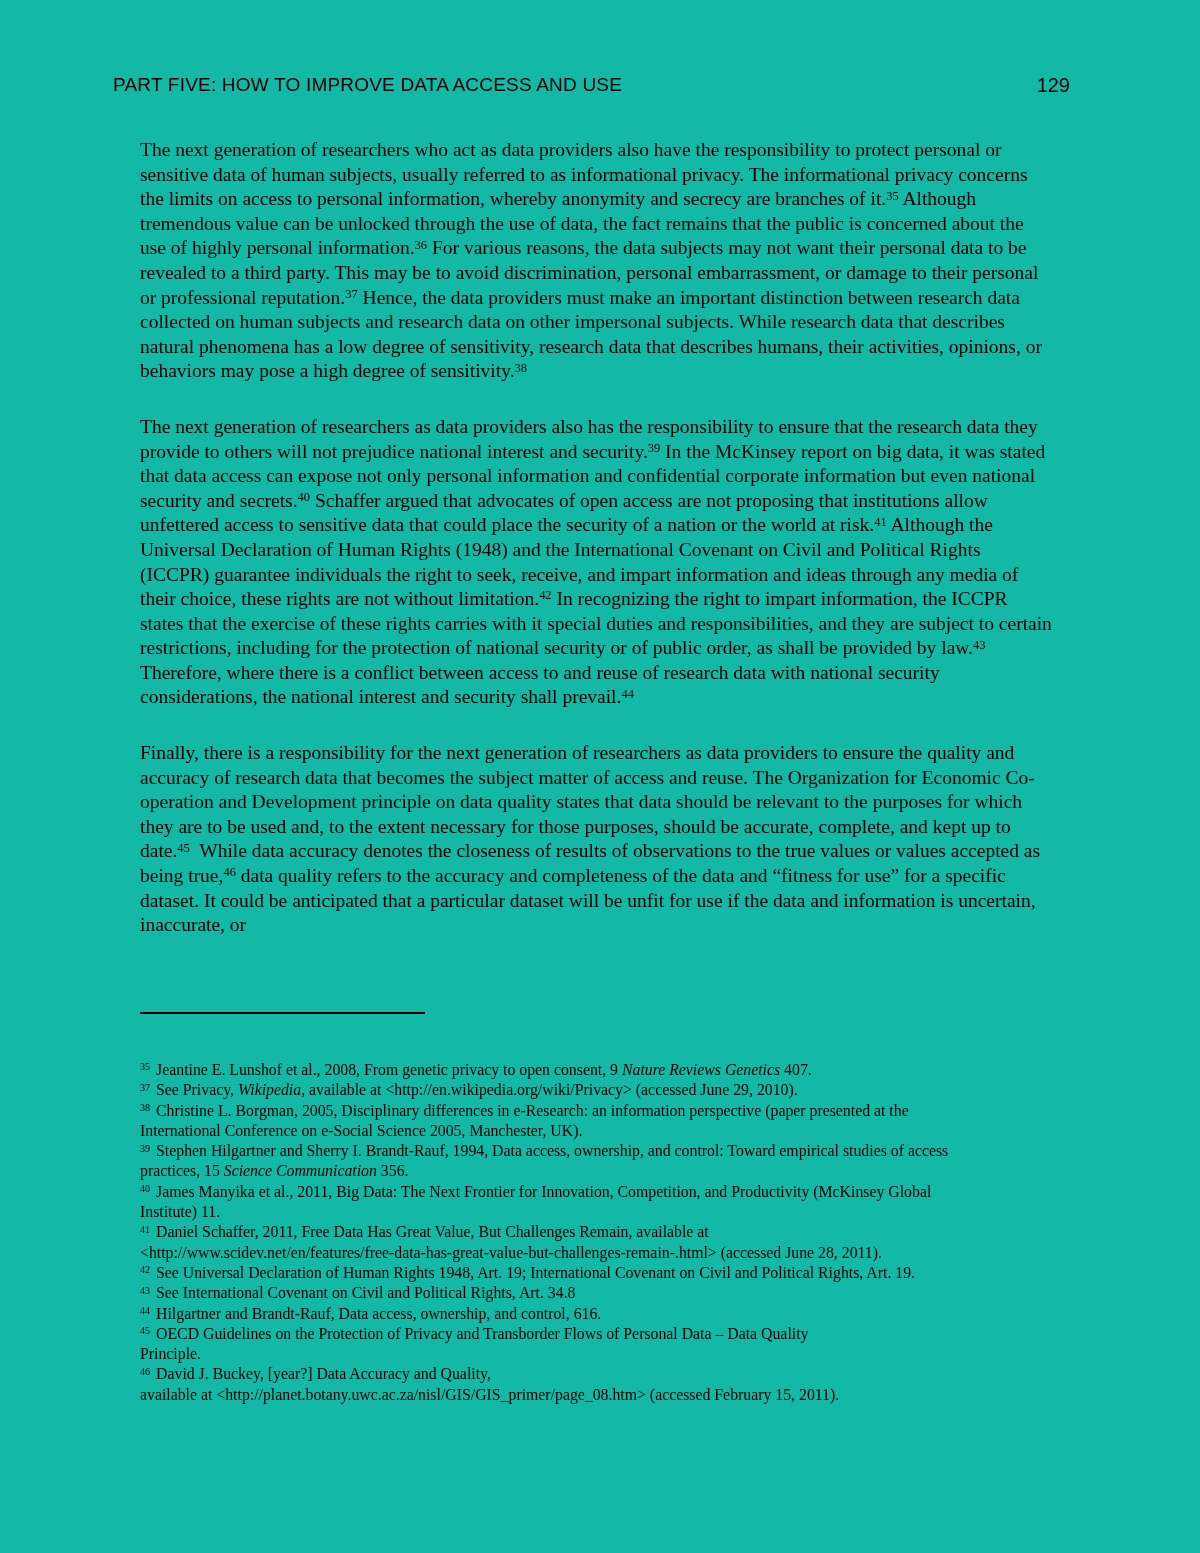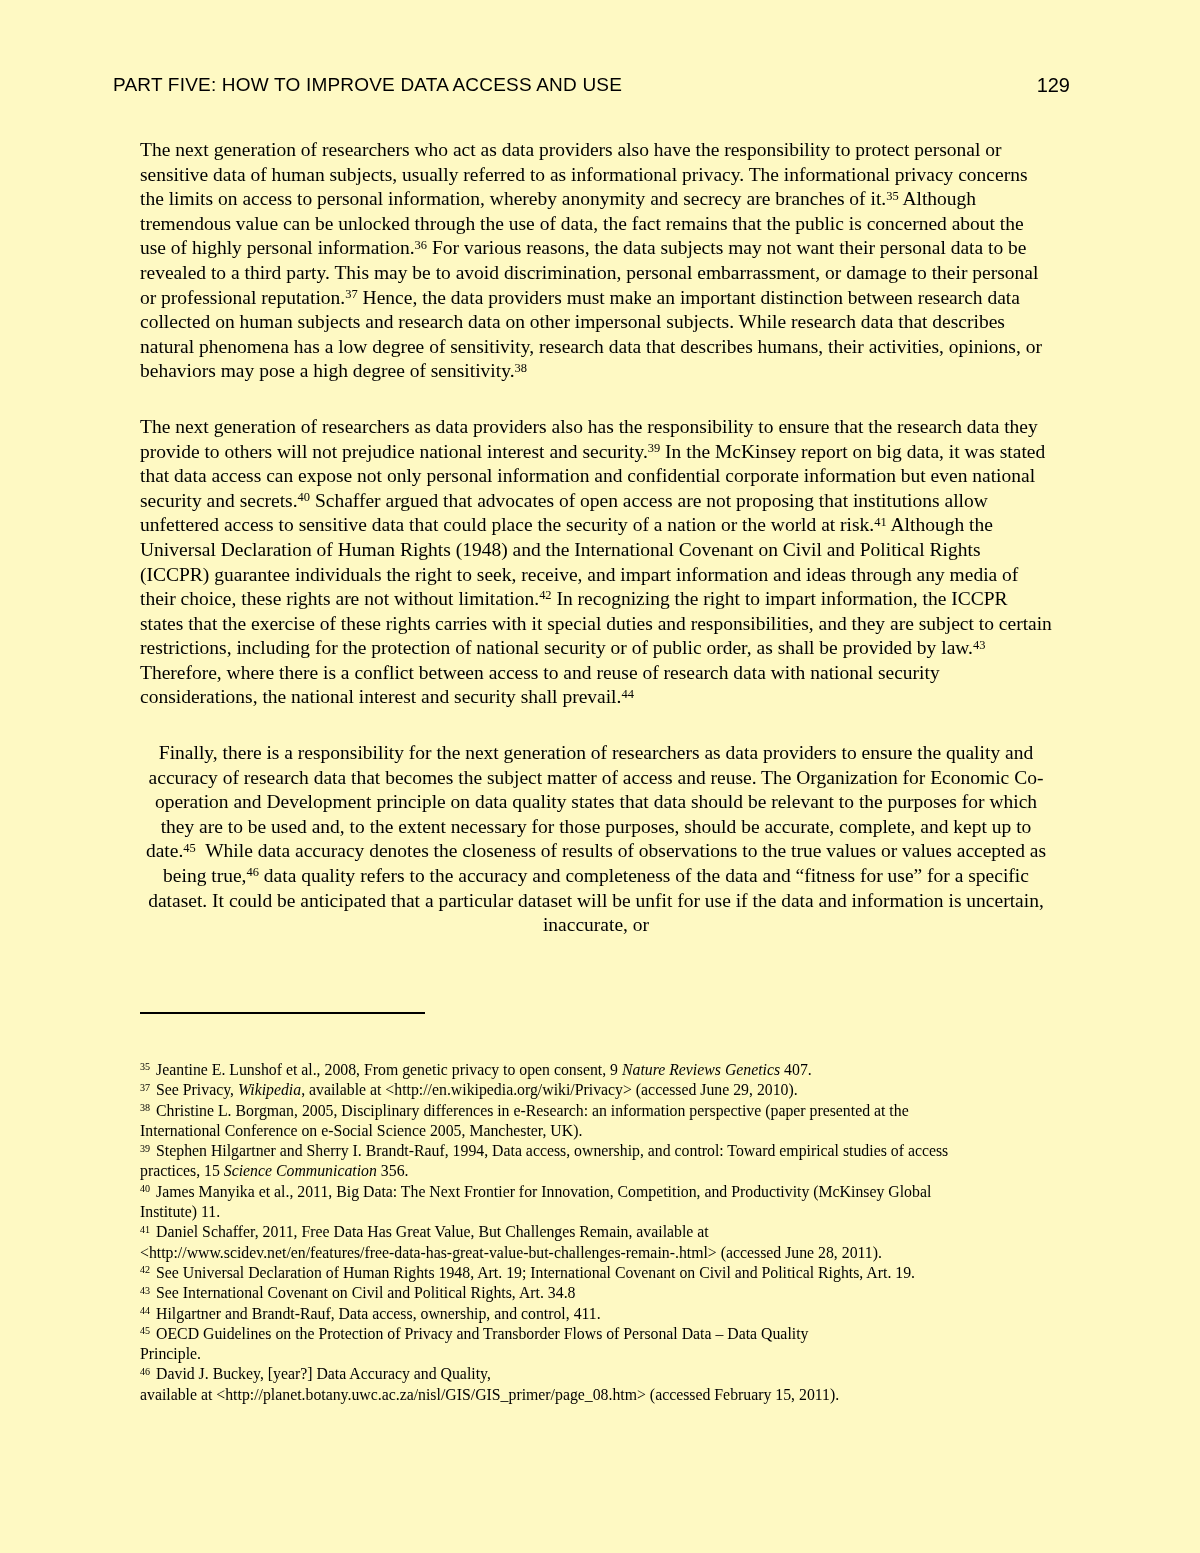--- a/index.html
+++ b/index.html
@@ -1,20 +1,20 @@
 <!DOCTYPE html>
 <html><head>
 <meta charset="utf-8">
 <style>
   html,body{margin:0;padding:0;background:#ffffff;}
   .page{
     position:relative;
     width:1200px;
     height:1553px;
-    background:#fef9c3;
+    background:#14b8a6;
     color:#000000;
     overflow:hidden;
   }
   .running-header{
     position:absolute;
     left:113px;
     top:74px;
     width:957px;
     display:flex;
     justify-content:space-between;
@@ -33,21 +33,21 @@
     left:140px;
     top:138px;
     width:924px;
     font-family:"Liberation Serif",serif;
     font-size:19.5px;
     line-height:24.6px;
     text-align:left;
     color:#000000;
   }
   .body-text p{margin:0 12px 31px 0;}
-  .body-text p:last-child{margin-bottom:0;text-align:center;}
+  .body-text p:last-child{margin-bottom:0;}
   sup{
     font-size:64%;
     line-height:0;
     position:relative;
     top:-0.45em;
     vertical-align:baseline;
   }
   .fn-sep{
     position:absolute;
     left:140px;
@@ -91,18 +91,18 @@
 
   <div class="footnotes">
     <div class="footnote"><sup>35</sup><span> Jeantine E. Lunshof et al., 2008, From genetic privacy to open consent, 9 <i>Nature Reviews Genetics</i> 407.</span></div>
     <div class="footnote"><sup>37</sup><span> See Privacy, <i>Wikipedia</i>, available at &lt;http://en.wikipedia.org/wiki/Privacy&gt; (accessed June 29, 2010).</span></div>
     <div class="footnote"><sup>38</sup><span> Christine L. Borgman, 2005, Disciplinary differences in e-Research: an information perspective (paper presented at the<br>International Conference on e-Social Science 2005, Manchester, UK).</span></div>
     <div class="footnote"><sup>39</sup><span> Stephen Hilgartner and Sherry I. Brandt-Rauf, 1994, Data access, ownership, and control: Toward empirical studies of access<br>practices, 15 <i>Science Communication</i> 356.</span></div>
     <div class="footnote"><sup>40</sup><span> James Manyika et al., 2011, Big Data: The Next Frontier for Innovation, Competition, and Productivity (McKinsey Global<br>Institute) 11.</span></div>
     <div class="footnote"><sup>41</sup><span> Daniel Schaffer, 2011, Free Data Has Great Value, But Challenges Remain, available at<br>&lt;http://www.scidev.net/en/features/free-data-has-great-value-but-challenges-remain-.html&gt; (accessed June 28, 2011).</span></div>
     <div class="footnote"><sup>42</sup><span> See Universal Declaration of Human Rights 1948, Art. 19; International Covenant on Civil and Political Rights, Art. 19.</span></div>
     <div class="footnote"><sup>43</sup><span> See International Covenant on Civil and Political Rights, Art. 34.8</span></div>
-    <div class="footnote"><sup>44</sup><span> Hilgartner and Brandt-Rauf, Data access, ownership, and control, 411.</span></div>
+    <div class="footnote"><sup>44</sup><span> Hilgartner and Brandt-Rauf, Data access, ownership, and control, 616.</span></div>
     <div class="footnote"><sup>45</sup><span> OECD Guidelines on the Protection of Privacy and Transborder Flows of Personal Data – Data Quality<br>Principle.</span></div>
     <div class="footnote"><sup>46</sup><span> David J. Buckey, [year?] Data Accuracy and Quality,<br>available at &lt;http://planet.botany.uwc.ac.za/nisl/GIS/GIS_primer/page_08.htm&gt; (accessed February 15, 2011).</span></div>
   </div>
 
 </div>
 
 </body></html>

